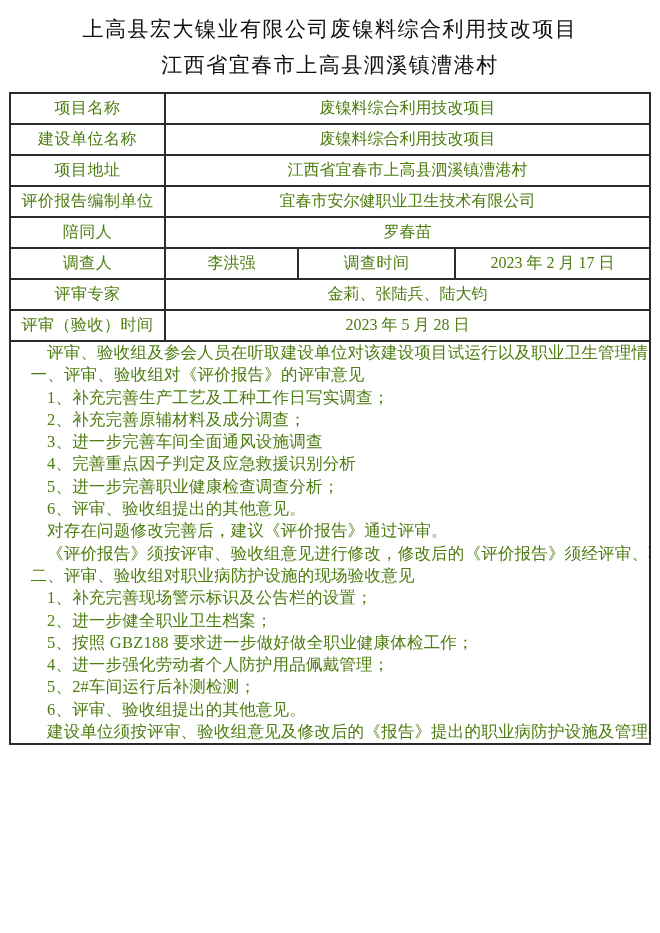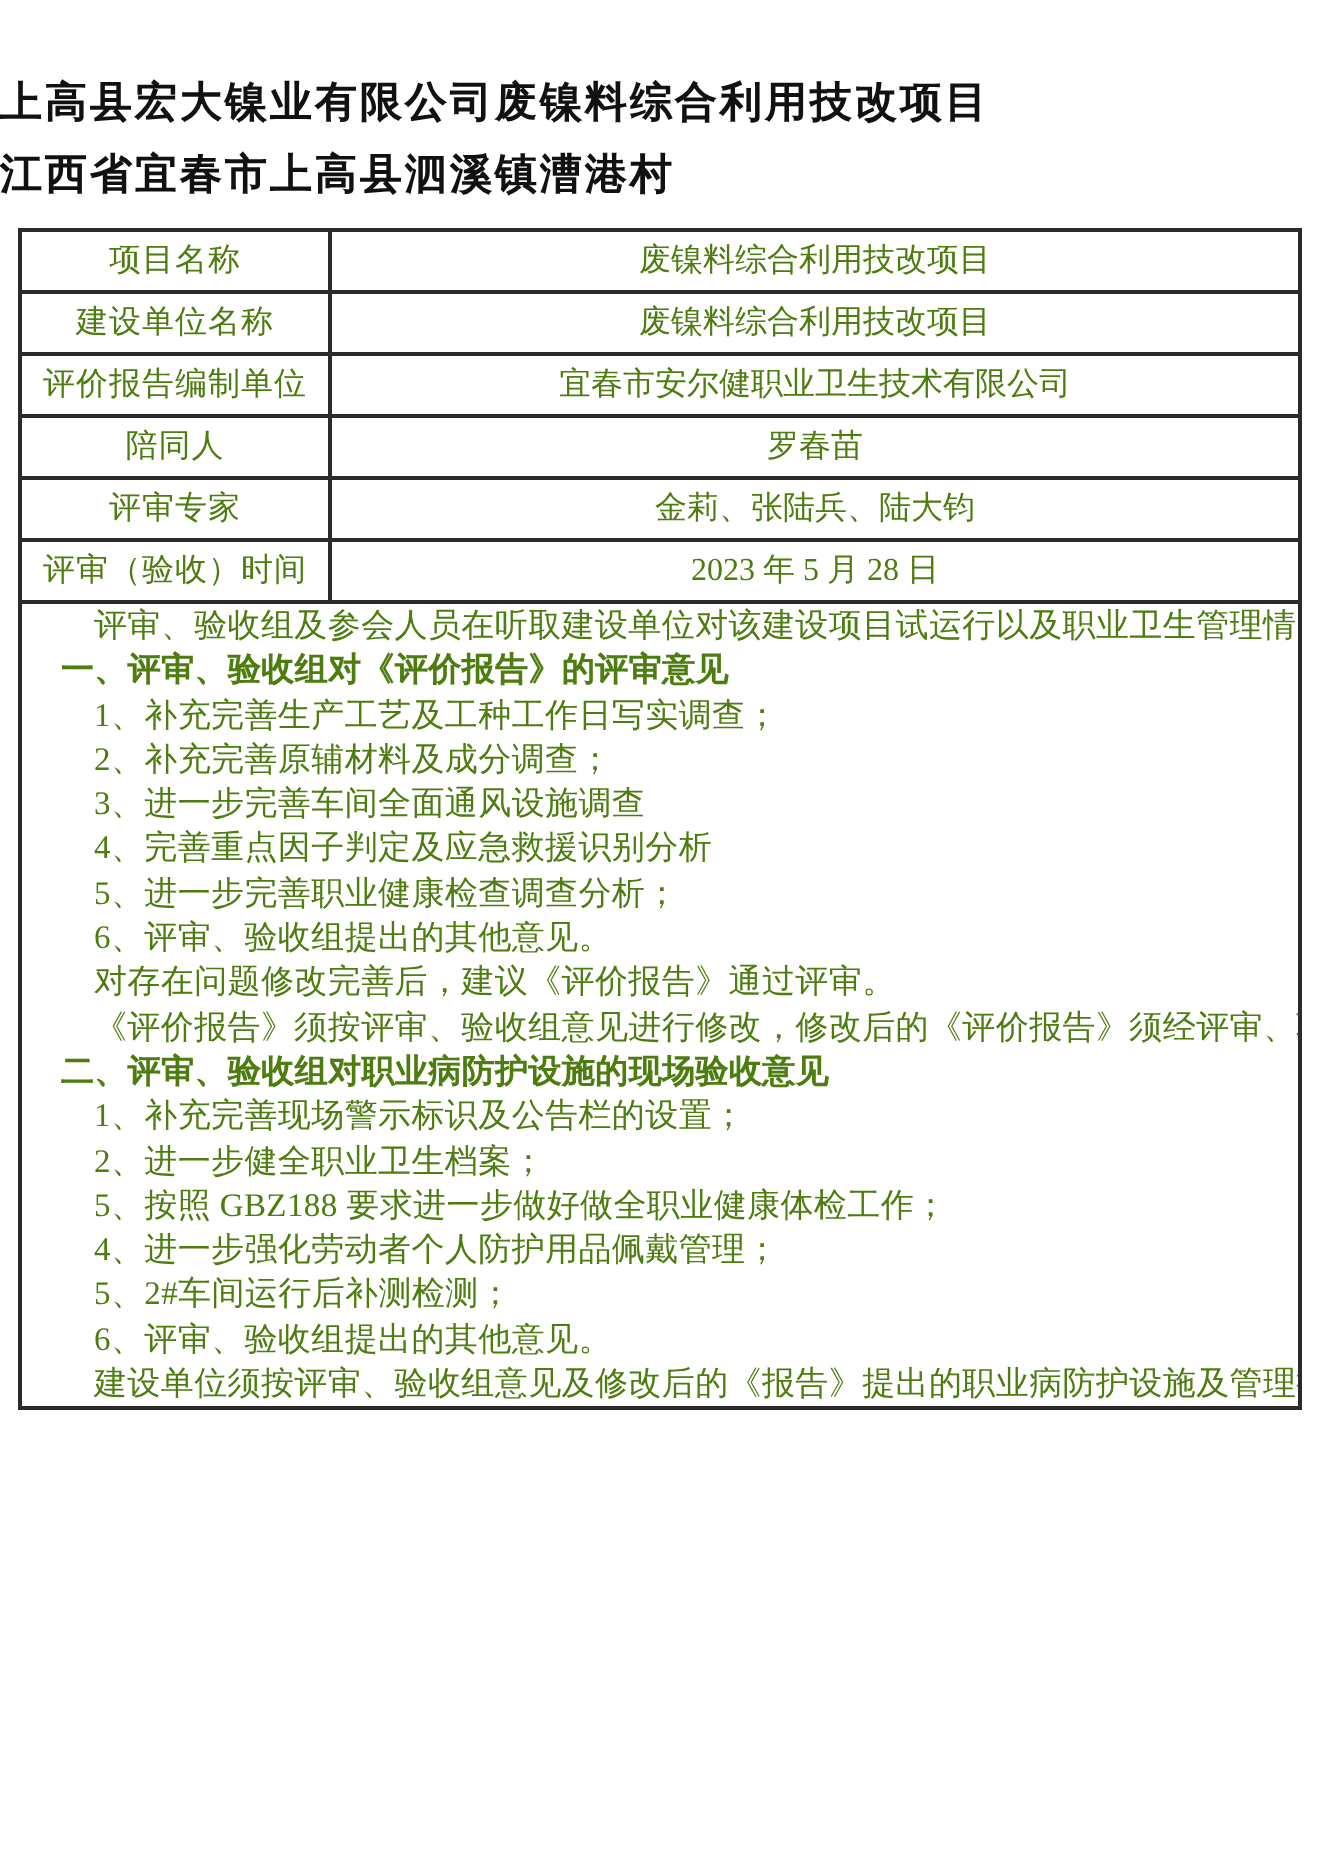--- a/index.html
+++ b/index.html
@@ -11,23 +11,24 @@
     position: relative;
     width: 660px;
     height: 933px;
     background: #ffffff;
     overflow: hidden;
     font-family: "Liberation Serif", "DejaVu Serif", serif;
     color: #161616;
   }
   .doc-title {
     margin: 0;
-    padding-top: 33px;
+    padding-top: 11px;
+    text-align: center;
     font-size: 21px;
-    font-weight: 700;
+    font-weight: 400;
     line-height: 36px;
     color: #111111;
   }
   .doc-title .title-line {
     display: block;
     letter-spacing: 1.5px;
   }
   table.info-table {
     width: 640px;
     margin: 9px auto 0 auto;
@@ -59,21 +60,21 @@
     margin: 0;
     font-size: 16.5px;
     line-height: 22.3px;
     text-align: justify;
     letter-spacing: 0.2px;
   }
   .p-indent { text-indent: 2em; }
   .p-item   { text-indent: 2em; }
   .p-heading {
     text-indent: 1em;
-    font-weight: 700;
+    font-weight: 400;
     text-align: left;
   }
 </style>
 </head>
 <body>
 
 <div class="page">
 
   <h1 class="doc-title">
     <span class="title-line">上高县宏大镍业有限公司废镍料综合利用技改项目</span>
@@ -92,32 +93,42 @@
         <tr>
       <td class="label-cell">项目名称</td>
       <td class="value-cell" colspan="3">废镍料综合利用技改项目</td>
     </tr>
 
     <tr>
       <td class="label-cell">建设单位名称</td>
       <td class="value-cell" colspan="3">废镍料综合利用技改项目</td>
     </tr>
 
+    <tr>
+      <td class="label-cell">项目地址</td>
+      <td class="value-cell" colspan="3">江西省宜春市上高县泗溪镇漕港村</td>
+    </tr>
 
 
     <tr>
       <td class="label-cell">评价报告编制单位</td>
       <td class="value-cell" colspan="3">宜春市安尔健职业卫生技术有限公司</td>
     </tr>
 
     <tr>
       <td class="label-cell">陪同人</td>
       <td class="value-cell" colspan="3">罗春苗</td>
     </tr>
 
+    <tr>
+      <td class="label-cell">调查人</td>
+      <td class="value-cell">李洪强</td>
+      <td class="label-cell">调查时间</td>
+      <td class="value-cell">2023 年 2 月 17 日</td>
+    </tr>
 
     <tr>
       <td class="label-cell">评审专家</td>
       <td class="value-cell" colspan="3">金莉、张陆兵、陆大钧</td>
     </tr>
 
     <tr>
       <td class="label-cell">评审（验收）时间</td>
       <td class="value-cell" colspan="3">2023 年 5 月 28 日</td>
     </tr>

